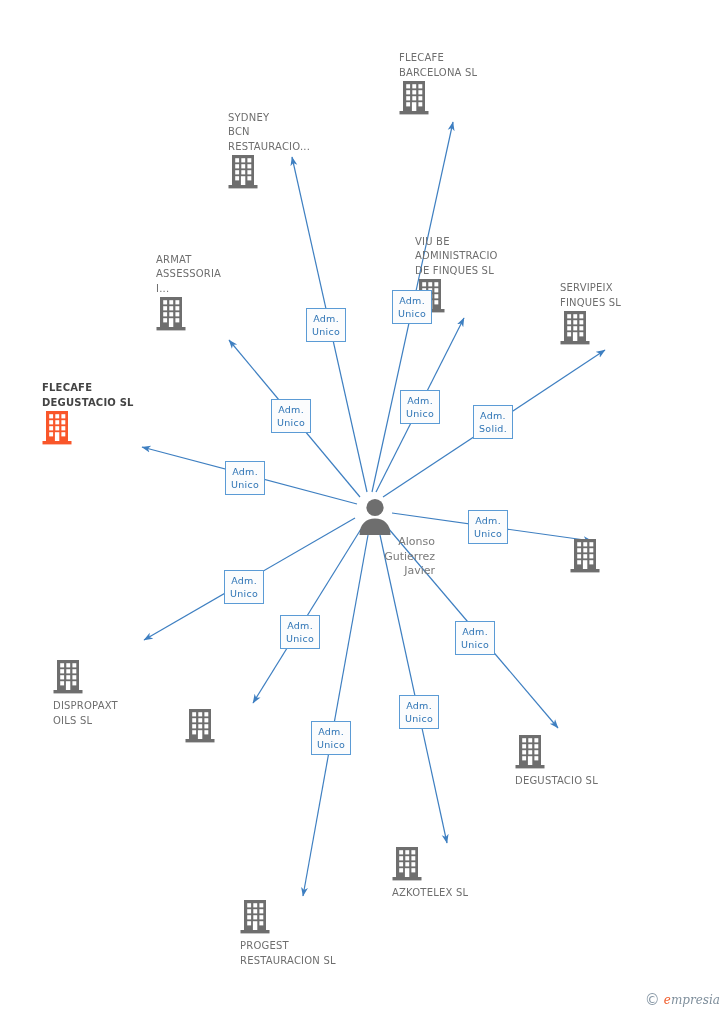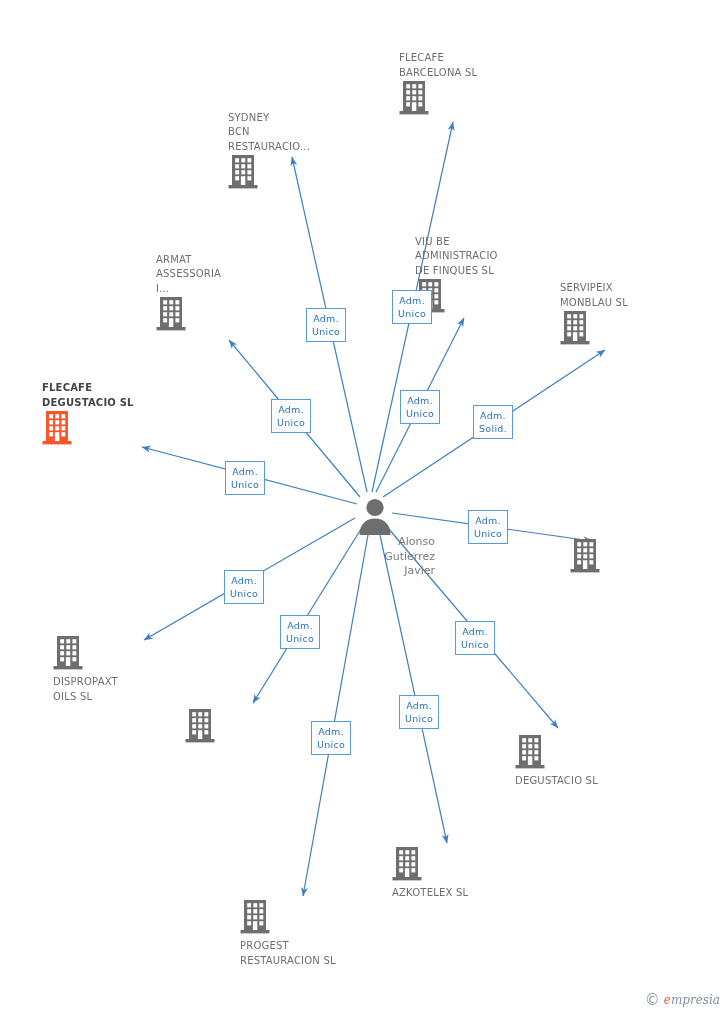--- a/index.html
+++ b/index.html
@@ -157,21 +157,21 @@
             <rect x="7.2" y="16.2" width="3.9" height="4.2" fill="#ffffff"></rect>
             <rect x="13.3" y="16.2" width="3.9" height="4.2" fill="#ffffff"></rect>
             <rect x="19.4" y="16.2" width="3.9" height="4.2" fill="#ffffff"></rect>
             <rect x="7.2" y="22.2" width="3.9" height="4.2" fill="#ffffff"></rect>
             <rect x="19.4" y="22.2" width="3.9" height="4.2" fill="#ffffff"></rect>
             <rect x="12.9" y="22.2" width="4.4" height="8.8" fill="#ffffff"></rect>
           </svg></span>
       </div>
       <div class="node" style="left: 560px; width: 120px; top: 281px;">
         <div class="caption">SERVIPEIX
-MONBLAU SL</div>
+FINQUES SL</div>
         <span class="icon"><svg width="30" height="36" viewBox="0 0 30 36">
             <rect x="4" y="1" width="22" height="30" fill="#6e6e6e"></rect>
             <rect x="0.5" y="31" width="29" height="3.4" fill="#6e6e6e"></rect>
             <rect x="7.2" y="4.2" width="3.9" height="4.2" fill="#ffffff"></rect>
             <rect x="13.3" y="4.2" width="3.9" height="4.2" fill="#ffffff"></rect>
             <rect x="19.4" y="4.2" width="3.9" height="4.2" fill="#ffffff"></rect>
             <rect x="7.2" y="10.2" width="3.9" height="4.2" fill="#ffffff"></rect>
             <rect x="13.3" y="10.2" width="3.9" height="4.2" fill="#ffffff"></rect>
             <rect x="19.4" y="10.2" width="3.9" height="4.2" fill="#ffffff"></rect>
             <rect x="7.2" y="16.2" width="3.9" height="4.2" fill="#ffffff"></rect>
@@ -289,21 +289,21 @@
             <rect x="13.3" y="10.2" width="3.9" height="4.2" fill="#ffffff"></rect>
             <rect x="19.4" y="10.2" width="3.9" height="4.2" fill="#ffffff"></rect>
             <rect x="7.2" y="16.2" width="3.9" height="4.2" fill="#ffffff"></rect>
             <rect x="13.3" y="16.2" width="3.9" height="4.2" fill="#ffffff"></rect>
             <rect x="19.4" y="16.2" width="3.9" height="4.2" fill="#ffffff"></rect>
             <rect x="7.2" y="22.2" width="3.9" height="4.2" fill="#ffffff"></rect>
             <rect x="19.4" y="22.2" width="3.9" height="4.2" fill="#ffffff"></rect>
             <rect x="12.9" y="22.2" width="4.4" height="8.8" fill="#ffffff"></rect>
           </svg></span>
       </div>
-      <div class="node" style="left: 53px; width: 120px; top: 635px;">
+      <div class="node" style="left: 53px; width: 120px; top: 659px;">
         <span class="icon"><svg width="30" height="36" viewBox="0 0 30 36">
             <rect x="4" y="1" width="22" height="30" fill="#6e6e6e"></rect>
             <rect x="0.5" y="31" width="29" height="3.4" fill="#6e6e6e"></rect>
             <rect x="7.2" y="4.2" width="3.9" height="4.2" fill="#ffffff"></rect>
             <rect x="13.3" y="4.2" width="3.9" height="4.2" fill="#ffffff"></rect>
             <rect x="19.4" y="4.2" width="3.9" height="4.2" fill="#ffffff"></rect>
             <rect x="7.2" y="10.2" width="3.9" height="4.2" fill="#ffffff"></rect>
             <rect x="13.3" y="10.2" width="3.9" height="4.2" fill="#ffffff"></rect>
             <rect x="19.4" y="10.2" width="3.9" height="4.2" fill="#ffffff"></rect>
             <rect x="7.2" y="16.2" width="3.9" height="4.2" fill="#ffffff"></rect>

